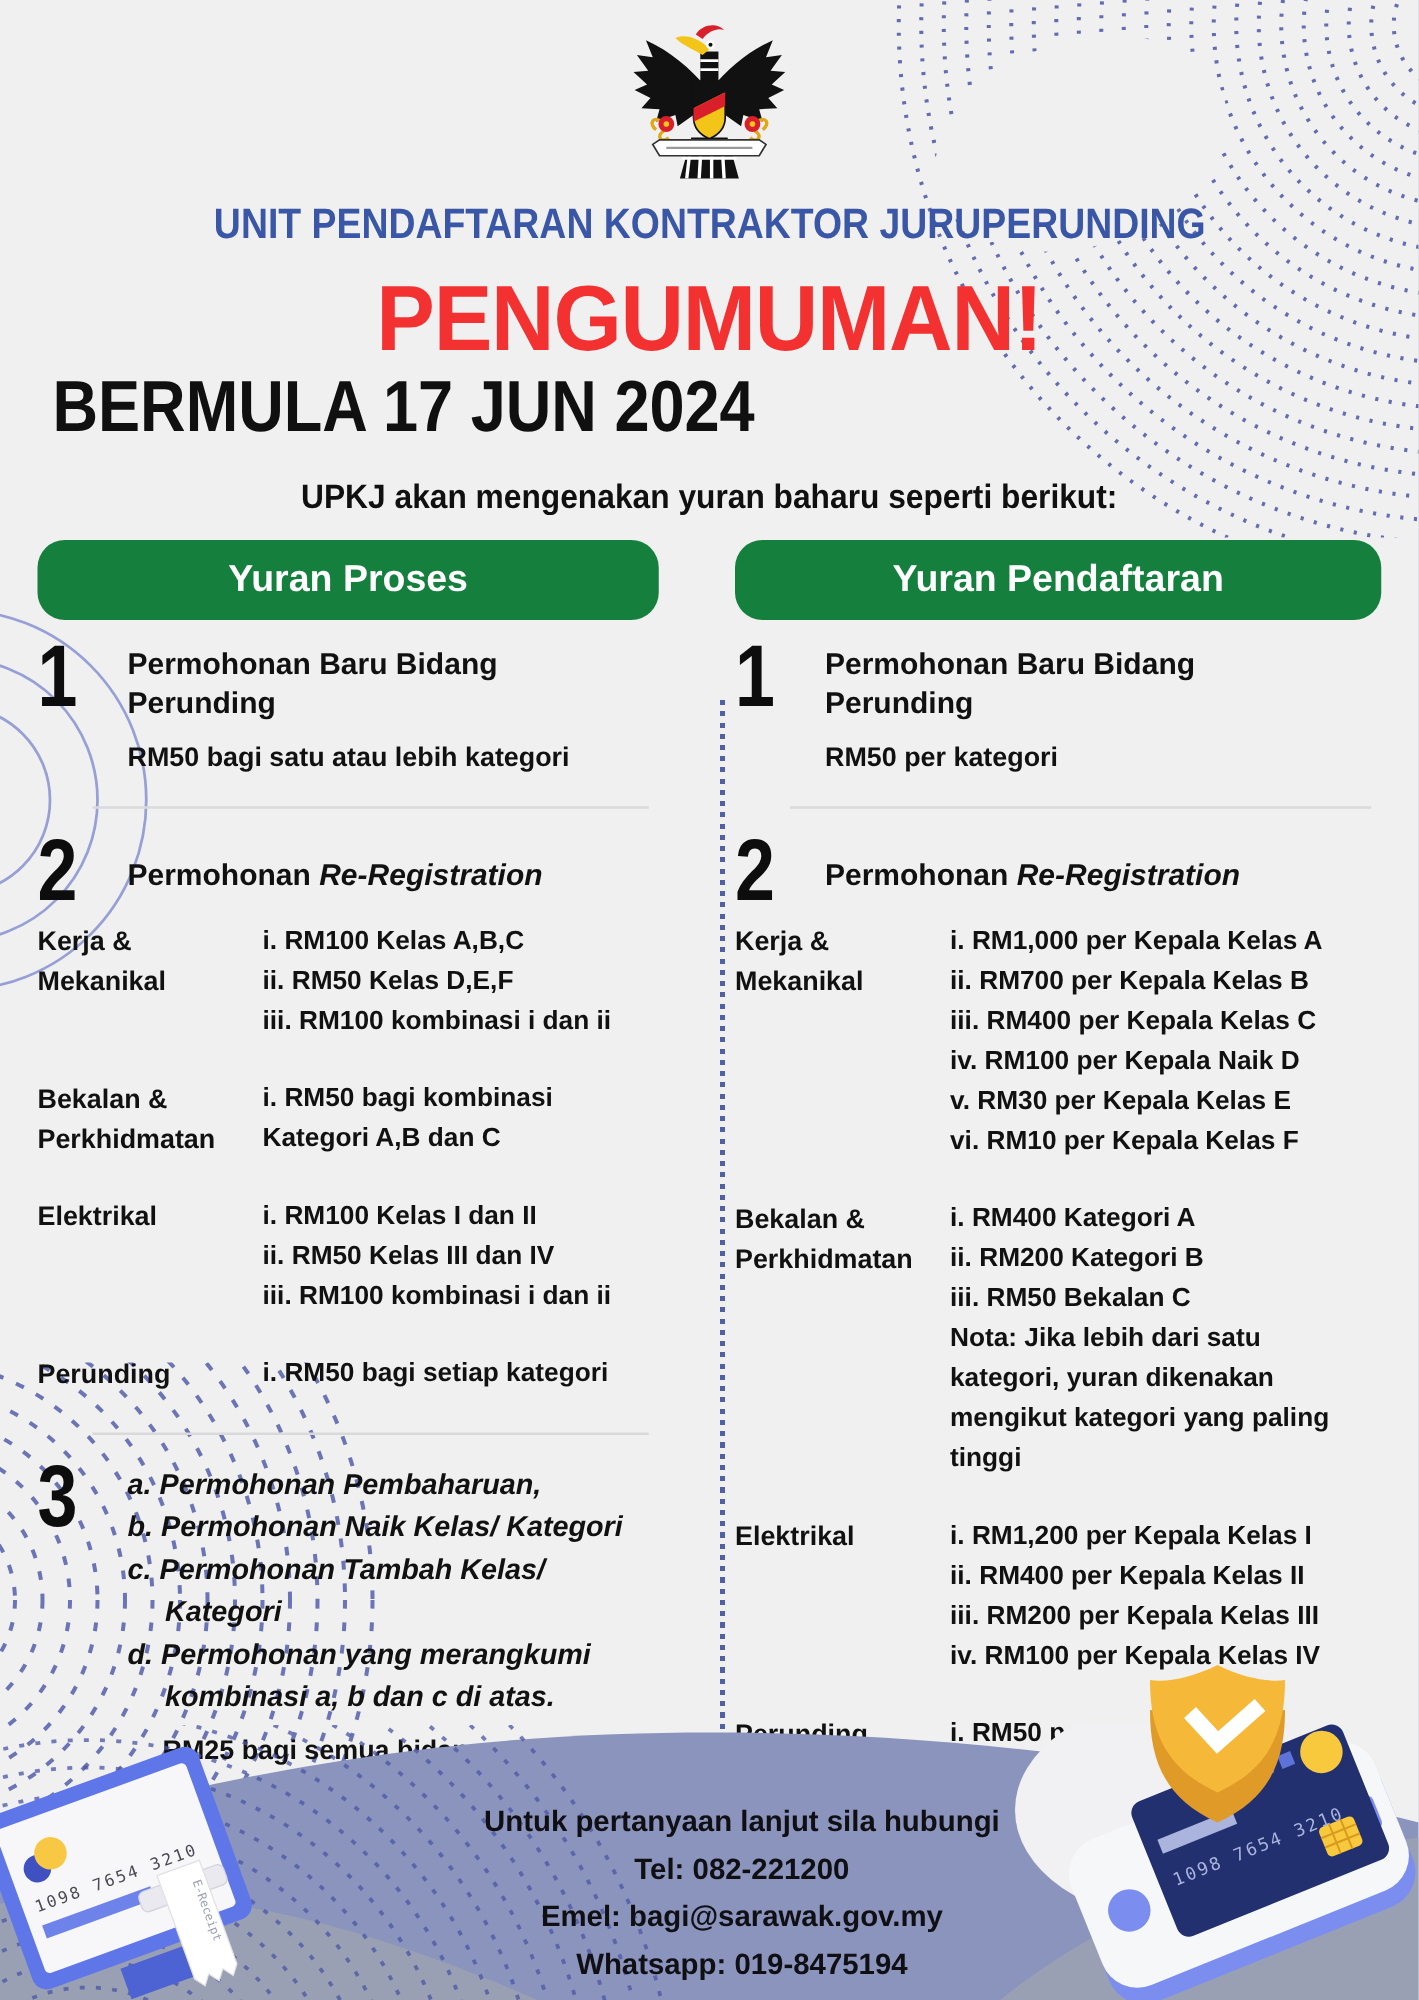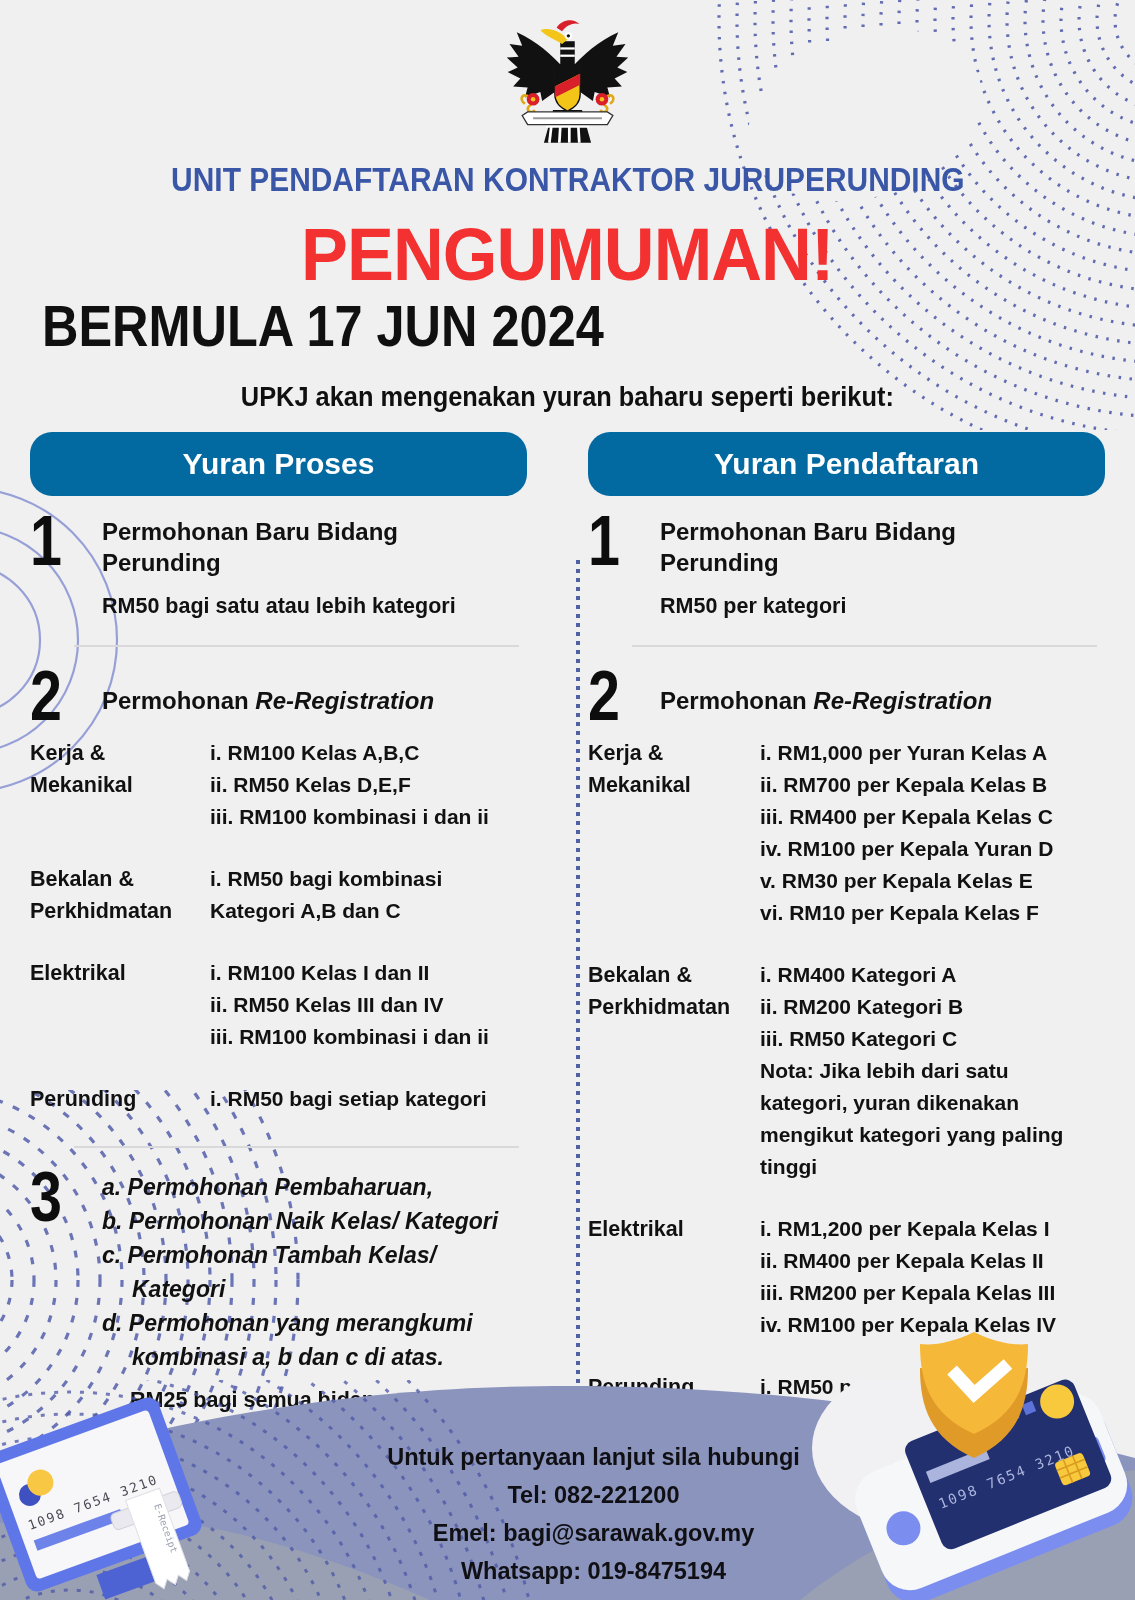--- a/index.html
+++ b/index.html
@@ -29,21 +29,21 @@
   .subtitle{
     position:absolute;top:382px;left:0;width:100%;text-align:center;
     font-size:27px;font-weight:700;color:#101010;white-space:nowrap;
   }
   .subtitle span{display:inline-block;transform:scaleX(.94);}
   
   .col{position:absolute;top:432px;}
   .col-left{left:30px;width:497px;}
   .col-right{left:588px;width:517px;}
   .pill{
-    height:64px;border-radius:22px;background:#0369a1;
+    height:64px;border-radius:22px;background:#15803d;
     display:flex;align-items:center;justify-content:center;
     color:#fff;font-size:30px;font-weight:700;margin-bottom:16px;
   }
   .sec{display:flex;align-items:flex-start;}
   .bignum{
     font-size:70px;font-weight:800;line-height:.85;color:#0d0d0d;
     width:72px;flex:0 0 72px;transform:scaleX(.82);transform-origin:left top;
   }
   .sec1-head{font-size:24px;font-weight:700;line-height:1.3;max-width:350px;padding-top:4px;}
   .sec1-note{font-size:21.5px;font-weight:700;margin:16px 0 0 72px;}
@@ -275,34 +275,34 @@
       <div class="bignum">2</div>
       <div class="sec2-head">
         <span>Permohonan</span>
         <span class="it">Re-Registration</span>
       </div>
     </div>
 
     <div class="feerow">
       <div class="feelabel">Kerja &amp; Mekanikal</div>
       <div class="feelines">
-        <div>i.  RM1,000  per Yuran Kelas A</div>
+        <div>i.  RM1,000  per Kepala Kelas A</div>
         <div>ii.  RM700 per Kepala Kelas B</div>
         <div>iii. RM400 per Kepala Kelas C</div>
-        <div>iv. RM100 per Kepala Yuran D</div>
+        <div>iv. RM100 per Kepala Naik D</div>
         <div>v.  RM30 per Kepala Kelas E</div>
         <div>vi. RM10 per Kepala Kelas F</div>
       </div>
     </div>
     <div class="feerow">
       <div class="feelabel">Bekalan &amp; Perkhidmatan</div>
       <div class="feelines">
         <div>i.   RM400 Kategori A</div>
         <div>ii.  RM200 Kategori B</div>
-        <div>iii. RM50 Kategori C</div>
+        <div>iii. RM50 Bekalan C</div>
         <div class="wrap">Nota: Jika lebih dari satu kategori, yuran dikenakan mengikut kategori yang paling tinggi</div>
       </div>
     </div>
     <div class="feerow">
       <div class="feelabel">Elektrikal</div>
       <div class="feelines">
         <div>i.  RM1,200 per Kepala Kelas I</div>
         <div>ii. RM400 per Kepala Kelas II</div>
         <div>iii. RM200 per Kepala Kelas III</div>
         <div>iv. RM100 per Kepala Kelas IV</div>

